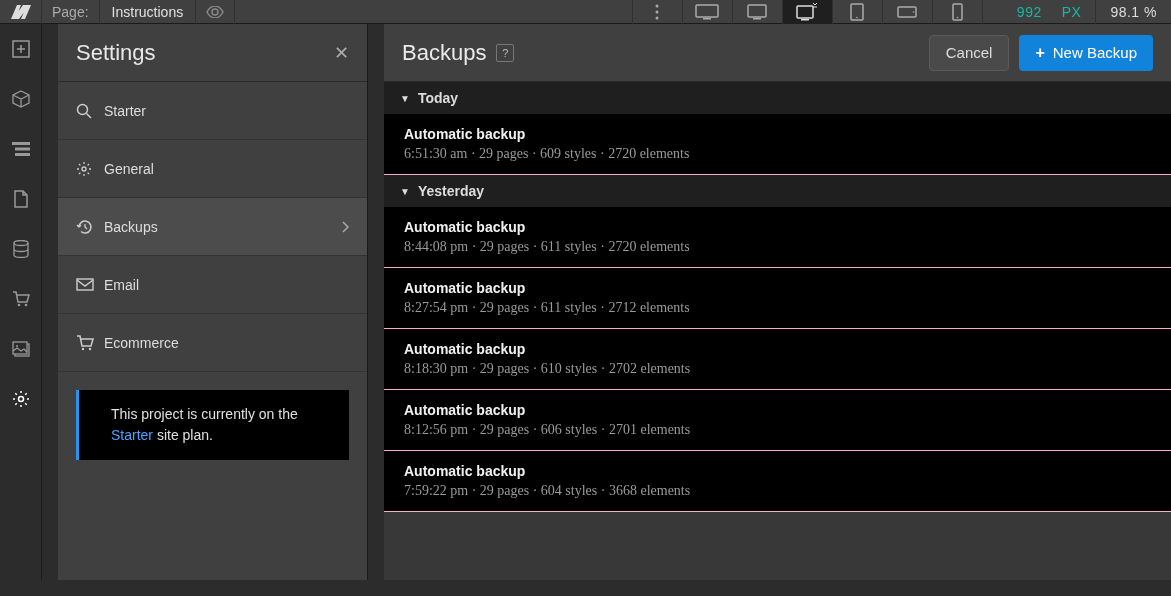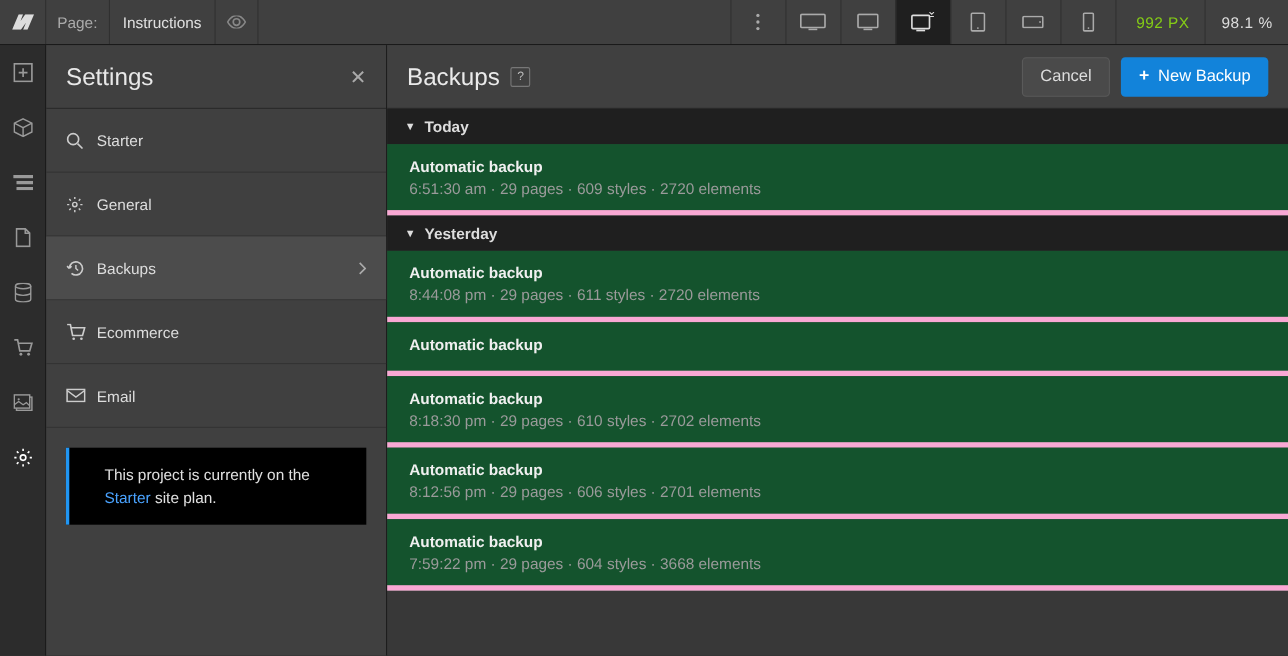--- a/index.html
+++ b/index.html
@@ -8,21 +8,21 @@
   background: #2c2c2c;
   color: #e0e0e0;
   width: 1171px;
   height: 596px;
   overflow: hidden;
   font-size: 14px;
 }
 
 
 .topbar {
-  height: 41px;
+  height: 24px;
   background: #404040;
   display: flex;
   align-items: center;
   border-bottom: 1px solid #1a1a1a;
 }
 .logo-cell {
   width: 42px;
   height: 40px;
   display: flex;
   align-items: center;
@@ -71,26 +71,27 @@
 .viewport-text {
   padding: 0 14px;
   color: #ddd;
   font-size: 14px;
   letter-spacing: 0.5px;
   border-left: 1px solid #303030;
   height: 40px;
   display: flex;
   align-items: center;
 }
-.viewport-text span { margin-left: 4px; color: #84cc16; }
+.viewport-text span { margin-left: 20px; color: #14b8a6; }
 
 
 .body-row {
   display: flex;
   height: calc(596px - 40px);
+  gap: 16px;
 }
 
 
 .rail {
   width: 42px;
   background: #2c2c2c;
   border-right: 1px solid #1a1a1a;
   display: flex;
   flex-direction: column;
 }
@@ -228,32 +229,33 @@
   display: flex;
   align-items: center;
   font-size: 14px;
 }
 .group-header .tri {
   margin-right: 8px;
   font-size: 10px;
 }
 .backup-row {
   padding: 12px 20px;
-  border-bottom: 5px solid #f9a8d4;
-  background: #14532d;
+  border-bottom: 1px solid #f9a8d4;
+  background: #000000;
   cursor: pointer;
 }
 .backup-row .bname {
   color: #f0f0f0;
   font-weight: 600;
   margin-bottom: 4px;
 }
 .backup-row .bmeta {
   color: #9a9a9a;
   font-size: 14px;
+  font-family: Liberation Serif, serif;
 }
 
 svg { display: block; }
 </style>
 </head>
 <body>
 
 <div class="topbar">
   <div class="logo-cell">
     <svg width="20" height="14" viewBox="0 0 20 14">
@@ -406,41 +408,41 @@
             <path d="M3 8 A6 6 0 1 1 5 12.5 M3 8 L1 6 M3 8 L5 6" fill="none" stroke="#ccc" stroke-width="1.5"></path>
             <path d="M9 5 V8 L11 10" stroke="#ccc" stroke-width="1.3" fill="none"></path>
           </svg>
       </span>
       <span class="lbl">Backups</span>
       <span class="chev">
         <svg width="7" height="12" viewBox="0 0 7 12">
             <path d="M1 1 L6 6 L1 11" fill="none" stroke="#aaa" stroke-width="1.5"></path>
           </svg>
       </span>
+    </div>
+
+    <div class="sidebar-item">
+      <span class="icon">
+        <svg width="18" height="13" viewBox="0 0 18 13">
+            <rect x="1" y="1" width="16" height="11" fill="none" stroke="#ccc" stroke-width="1.4"></rect>
+            <path d="M1 2 L9 8 L17 2" fill="none" stroke="#ccc" stroke-width="1.4"></path>
+          </svg>
+      </span>
+      <span class="lbl">Email</span>
     </div>
 
     <div class="sidebar-item">
       <span class="icon">
         <svg width="18" height="16" viewBox="0 0 18 16">
             <path d="M1 1 H4 L6 11 H15 L17 4 H5" fill="none" stroke="#ccc" stroke-width="1.5"></path>
             <circle cx="7" cy="14" r="1.2" fill="#ccc"></circle>
             <circle cx="14" cy="14" r="1.2" fill="#ccc"></circle>
           </svg>
       </span>
       <span class="lbl">Ecommerce</span>
-    </div>
-
-    <div class="sidebar-item">
-      <span class="icon">
-        <svg width="18" height="13" viewBox="0 0 18 13">
-            <rect x="1" y="1" width="16" height="11" fill="none" stroke="#ccc" stroke-width="1.4"></rect>
-            <path d="M1 2 L9 8 L17 2" fill="none" stroke="#ccc" stroke-width="1.4"></path>
-          </svg>
-      </span>
-      <span class="lbl">Email</span>
     </div>
 
     <div class="plan-notice">
       <span>This project is currently on the </span><a href="#">Starter</a><span> site plan.</span>
     </div>
   </div>
 
   <div class="main">
     <div class="main-header">
       <div class="main-title">Backups</div>
@@ -465,20 +467,21 @@
         <div class="group-header">
           <span class="tri">▼</span>
           <span>Yesterday</span>
         </div>
         <div class="backup-row">
           <div class="bname">Automatic backup</div>
           <div class="bmeta">8:44:08 pm · 29 pages · 611 styles · 2720 elements</div>
         </div>
         <div class="backup-row">
           <div class="bname">Automatic backup</div>
+          <div class="bmeta">8:27:54 pm · 29 pages · 611 styles · 2712 elements</div>
         </div>
         <div class="backup-row">
           <div class="bname">Automatic backup</div>
           <div class="bmeta">8:18:30 pm · 29 pages · 610 styles · 2702 elements</div>
         </div>
         <div class="backup-row">
           <div class="bname">Automatic backup</div>
           <div class="bmeta">8:12:56 pm · 29 pages · 606 styles · 2701 elements</div>
         </div>
         <div class="backup-row">

